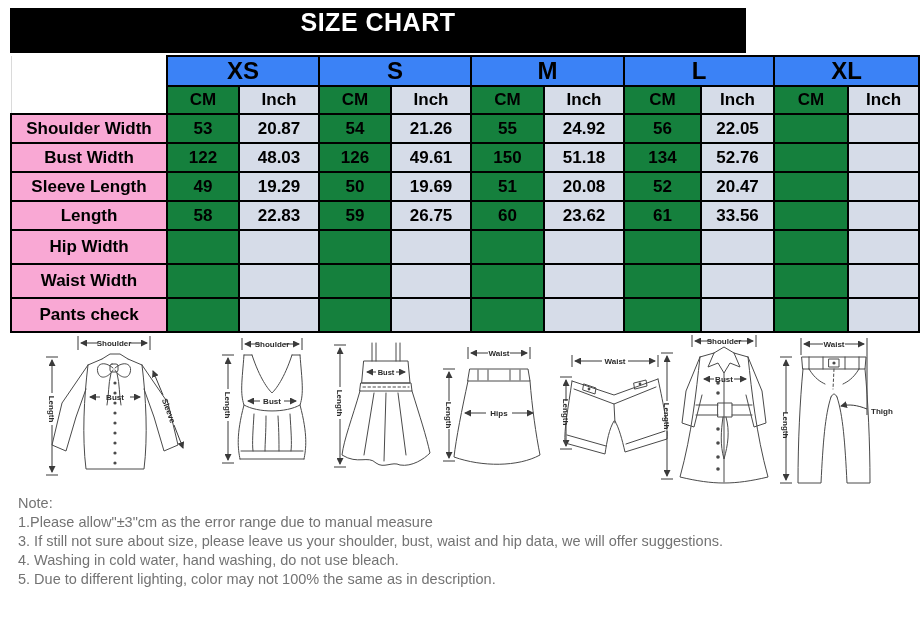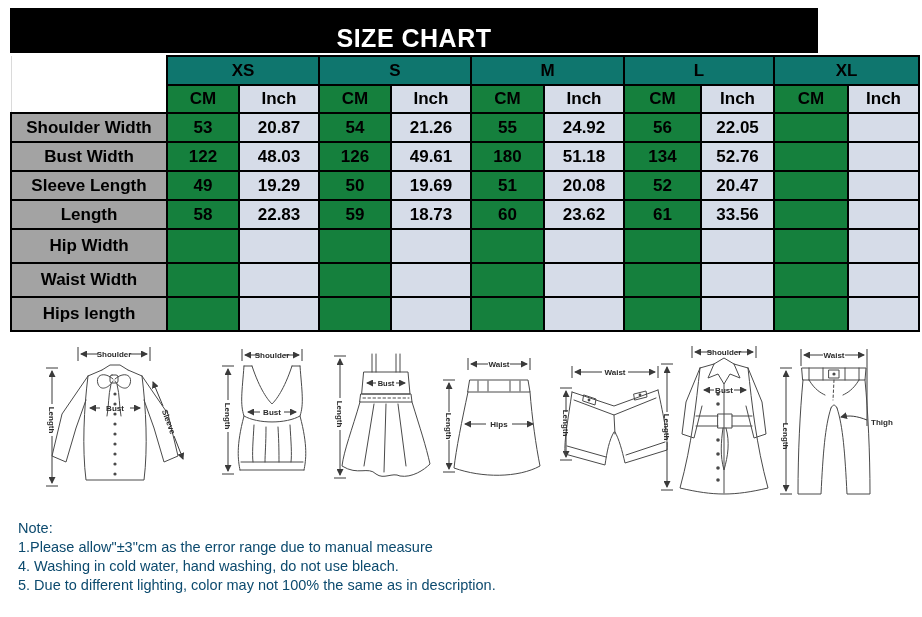--- a/index.html
+++ b/index.html
@@ -1,45 +1,45 @@
 <!DOCTYPE html>
 <html><head>
 <meta charset="utf-8">
 <style>
   html,body{margin:0;padding:0;background:#fff;}
   body{width:922px;height:617px;overflow:hidden;font-family:"Liberation Sans",sans-serif;}
   .page{position:relative;width:908px;padding:8px 4px 0 10px;}
 
   
-  .title-bar{width:808px;height:45px;background:#000;display:flex;align-items:flex-end;justify-content:center;}
+  .title-bar{width:736px;height:45px;background:#000;display:flex;align-items:flex-start;justify-content:center;}
   .title-bar span{color:#fff;font-size:25px;font-weight:700;letter-spacing:.5px;}
 
   
   table.size-table{border-collapse:collapse;table-layout:fixed;width:908px;margin-top:2px;}
   .size-table td,.size-table th{border:2px solid #000;text-align:center;vertical-align:middle;padding:0;font-weight:700;color:#000;font-size:17px;overflow:hidden;white-space:nowrap;}
   tr.sz{height:29px} tr.un{height:28px} tr.d{height:29px} tr.dl{height:34px}
-  .size-table th.size{background:#0f766e;font-size:17px;}
+  .size-table th.size{background:#3b82f6;font-size:24px;}
   .size-table .cm{background:#15803d;}
   .size-table .inch{background:#d6dce8;text-align:center;}
-  .size-table th.rowlabel{background:#a3a3a3;position:relative;margin-top:47px;}
+  .size-table th.rowlabel{background:#f9a8d4;position:relative;margin-top:47px;}
   .size-table td.corner{border:none;border-left:1px solid #dadada;background:#fff;}
   th.selected::before{content:"";position:absolute;left:-5px;top:-2px;bottom:-2px;width:8px;
     border:2.5px solid #26a06a;border-right:none;pointer-events:none;}
 
   
-  .diagrams{position:relative;width:908px;height:154px;margin-top:12px;}
+  .diagrams{position:relative;width:908px;height:154px;margin-top:0;}
   .diagrams svg{position:absolute;overflow:visible;}
   .garment{stroke:#4a4a4a;fill:none;stroke-width:1;stroke-linejoin:round;stroke-linecap:round;}
   .dim{stroke:#3a3a3a;fill:none;stroke-width:1;}
   .dash{stroke-dasharray:2.5,2.5;}
   .dlabel{font-size:8px;font-weight:600;fill:#2b2b2b;text-anchor:middle;font-family:"Liberation Sans",sans-serif;}
   .btn{fill:#4a4a4a;stroke:none;}
 
   
-  .note{margin:21px 0 0 8px;color:#0c4a6e;font-size:14.5px;line-height:19px;}
+  .note{margin:7px 0 0 8px;color:#737373;font-size:14.5px;line-height:19px;}
 </style>
 </head>
 <body>
 
 <div class="page">
 
   <div class="title-bar">
     <span>SIZE CHART</span>
   </div>
 
@@ -90,21 +90,21 @@
       <td class="inch">22.05</td>
       <td class="cm"></td>
       <td class="inch"></td>
     </tr>
     <tr class="d">
       <th class="rowlabel">Bust Width</th>
       <td class="cm">122</td>
       <td class="inch">48.03</td>
       <td class="cm">126</td>
       <td class="inch">49.61</td>
-      <td class="cm">180</td>
+      <td class="cm">150</td>
       <td class="inch">51.18</td>
       <td class="cm">134</td>
       <td class="inch">52.76</td>
       <td class="cm"></td>
       <td class="inch"></td>
     </tr>
     <tr class="d">
       <th class="rowlabel selected">Sleeve Length</th>
       <td class="cm">49</td>
       <td class="inch">19.29</td>
@@ -115,21 +115,21 @@
       <td class="cm">52</td>
       <td class="inch">20.47</td>
       <td class="cm"></td>
       <td class="inch"></td>
     </tr>
     <tr class="d">
       <th class="rowlabel">Length</th>
       <td class="cm">58</td>
       <td class="inch">22.83</td>
       <td class="cm">59</td>
-      <td class="inch">18.73</td>
+      <td class="inch">26.75</td>
       <td class="cm">60</td>
       <td class="inch">23.62</td>
       <td class="cm">61</td>
       <td class="inch">33.56</td>
       <td class="cm"></td>
       <td class="inch"></td>
     </tr>
     <tr class="dl">
       <th class="rowlabel">Hip Width</th>
       <td class="cm"></td>
@@ -150,21 +150,21 @@
       <td class="cm"></td>
       <td class="inch"></td>
       <td class="cm"></td>
       <td class="inch"></td>
       <td class="cm"></td>
       <td class="inch"></td>
       <td class="cm"></td>
       <td class="inch"></td>
     </tr>
     <tr class="dl">
-      <th class="rowlabel">Hips length</th>
+      <th class="rowlabel">Pants check</th>
       <td class="cm"></td>
       <td class="inch"></td>
       <td class="cm"></td>
       <td class="inch"></td>
       <td class="cm"></td>
       <td class="inch"></td>
       <td class="cm"></td>
       <td class="inch"></td>
       <td class="cm"></td>
       <td class="inch"></td>
@@ -366,17 +366,18 @@
       </g>
       <text class="dlabel" x="59" y="12">Waist</text>
       <text class="dlabel" x="11" y="93" transform="rotate(90,11,90)">Length</text>
       <text class="dlabel" x="96" y="79" style="text-anchor:start">Thigh</text>
     </svg>
   </div>
 
   <div class="note">
     <div>Note:</div>
     <div>1.Please allow"±3"cm as the error range due to manual measure</div>
+    <div>3. If still not sure about size, please leave us your shoulder, bust, waist and hip data, we will offer suggestions.</div>
     <div>4. Washing in cold water, hand washing, do not use bleach.</div>
     <div>5. Due to different lighting, color may not 100% the same as in description.</div>
   </div>
 
 </div>
 
 </body></html>

